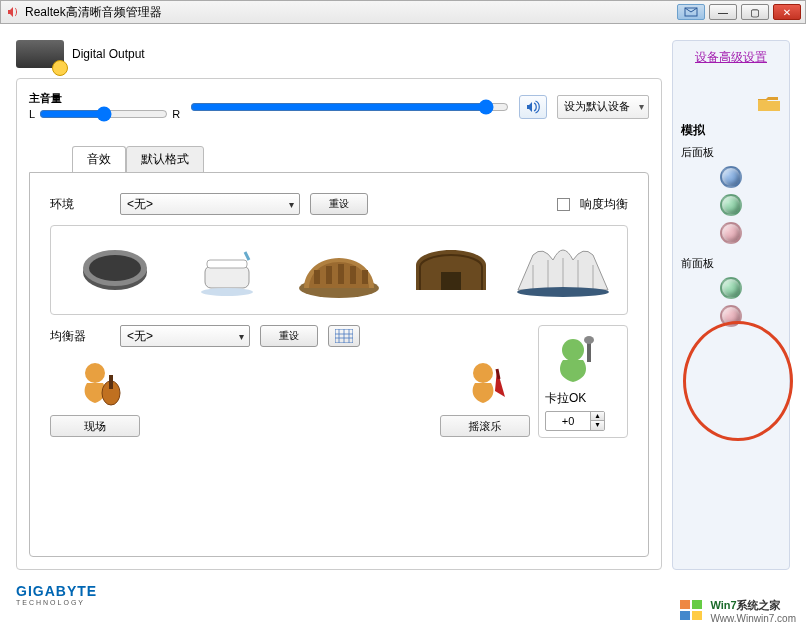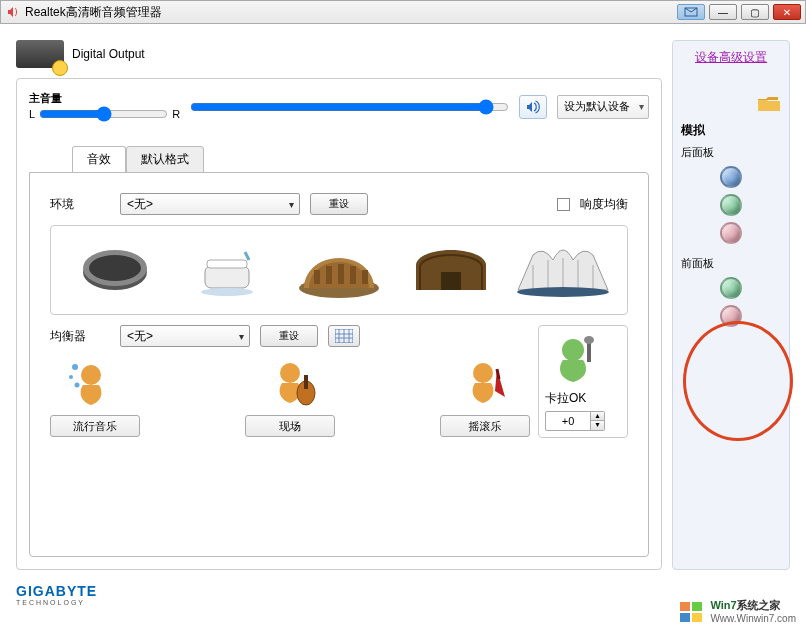--- a/index.html
+++ b/index.html
@@ -62,21 +62,21 @@
 .karaoke-box .cap { font-size:12px; }
 .spinner { display:flex; align-items:center; border:1px solid #aaa; border-radius:2px; height:20px; width:60px; }
 .spinner .val { flex:1; text-align:center; font-size:11px; }
 .spinner .arrows { width:14px; display:flex; flex-direction:column; border-left:1px solid #aaa; }
 .spinner .arr { height:9px; font-size:8px; line-height:7px; text-align:center; cursor:pointer; background:linear-gradient(#fafafa,#e2e2e2); }
 .spinner .arr:first-child { border-bottom:1px solid #aaa; }
 
 .brand { position:absolute; bottom:22px; left:16px; color:#0066b3; font-weight:bold; font-size:14px; letter-spacing:1px; }
 .brand .sub { display:block; font-size:7px; letter-spacing:2px; color:#555; font-weight:normal; }
 
-.watermark { position:absolute; bottom:4px; right:10px; font-size:11px; color:#333; display:flex; align-items:flex-end; gap:4px; }
+.watermark { position:absolute; bottom:4px; right:10px; font-size:11px; color:#333; display:flex; align-items:flex-start; gap:4px; }
 
 .adv-link { color:#a21caf; text-decoration:underline; font-size:12px; cursor:pointer; display:block; text-align:center; margin-bottom:20px; }
 .folder-ic { position:absolute; top:54px; right:8px; width:24px; height:18px; }
 .section-lbl { font-size:12px; font-weight:bold; margin:6px 0; }
 .panel-lbl { font-size:11px; margin:4px 0; }
 .jack { width:22px; height:22px; border-radius:50%; margin:6px auto; cursor:pointer; border:2px solid rgba(0,0,0,.15); box-shadow: inset 2px 2px 4px rgba(255,255,255,.6), inset -2px -2px 4px rgba(0,0,0,.25); }
 .jack.blue { background: radial-gradient(circle at 35% 35%, #a7c7ee, #4f7fbc); }
 .jack.green { background: radial-gradient(circle at 35% 35%, #b5e8c8, #5aa878); }
 .jack.pink { background: radial-gradient(circle at 35% 35%, #f2c7ce, #cf8e9a); }
 .red-circle { position:absolute; top:280px; left:10px; width:110px; height:120px; border:3px solid #d42; border-radius:50%; pointer-events:none; }
@@ -210,32 +210,20 @@
                   <span>重设</span>
                 </div>
               <div class="grid-btn">
                 <svg width="18" height="14" viewBox="0 0 18 14">
                     <rect x="0" y="0" width="18" height="14" fill="none" stroke="#4a7ac0"></rect>
                     <path d="M4 0v14M9 0v14M14 0v14M0 5h18M0 9h18" stroke="#4a7ac0" stroke-width="0.8"></path>
                   </svg>
               </div>
             </div>
             <div class="eq-icons">
-              <div class="eq-item">
-                <div class="fig">
-                  <svg width="64" height="56" viewBox="0 0 64 56">
-                      <circle cx="28" cy="20" r="10" fill="#e8a040"></circle>
-                      <path d="M20 30c-4 6-4 16 8 20 12-4 12-14 8-20z" fill="#e8a040"></path>
-                      <circle cx="12" cy="12" r="3" fill="#6ad"></circle>
-                      <circle cx="8" cy="22" r="2" fill="#6ad"></circle>
-                      <circle cx="14" cy="30" r="2.5" fill="#6ad"></circle>
-                    </svg>
-                </div>
-                <div class="cap">流行音乐</div>
-              </div>
               <div class="eq-item">
                 <div class="fig">
                   <svg width="64" height="56" viewBox="0 0 64 56">
                       <circle cx="32" cy="18" r="10" fill="#e8a040"></circle>
                       <path d="M24 28c-4 6-4 16 8 20 12-4 12-14 8-20z" fill="#e8a040"></path>
                       <ellipse cx="48" cy="38" rx="9" ry="12" fill="#c07020" stroke="#7a4010"></ellipse>
                       <rect x="46" y="20" width="4" height="14" fill="#5a3010"></rect>
                     </svg>
                 </div>
                 <div class="cap">现场</div>

